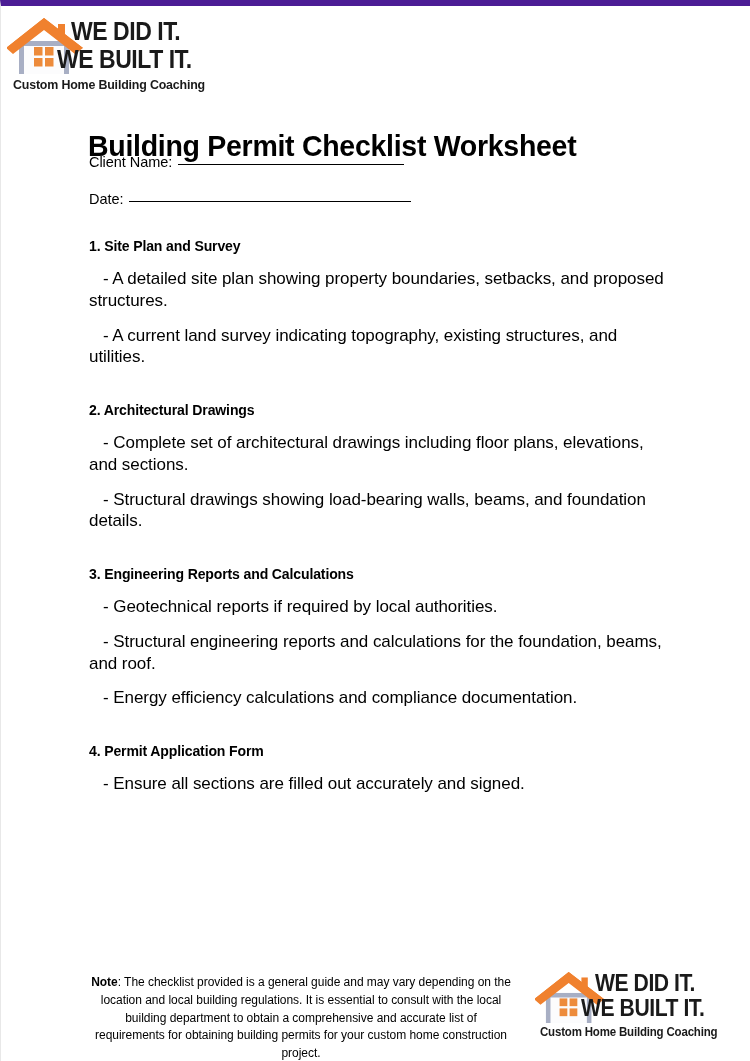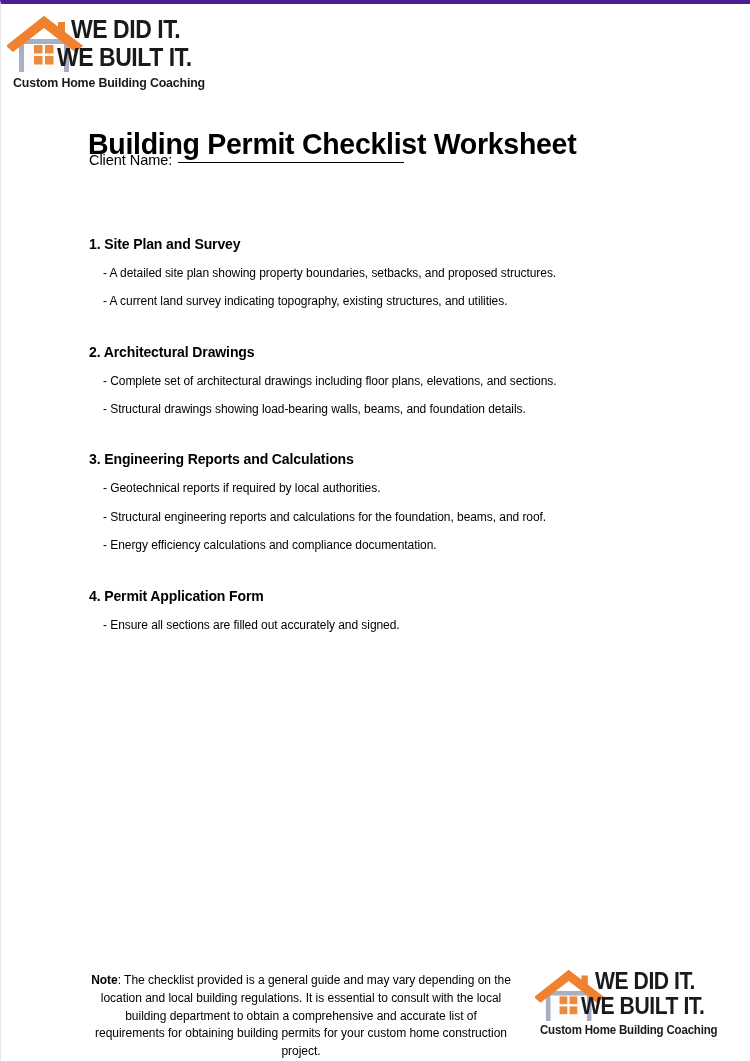--- a/index.html
+++ b/index.html
@@ -14,21 +14,21 @@
     overflow: hidden;
     font-family: "Liberation Sans", sans-serif;
     color: #000000;
   }
 
   .page {
     position: absolute;
     inset: 0;
     background: #ffffff;
     border-left: 1px solid #e8e8e8;
-    border-top: 4px solid #4c1d95;
+    border-top: 6px solid #4c1d95;
     box-sizing: border-box;
   }
 
   
   .logo {
     position: absolute;
     display: block;
   }
   .logo-top {
     left: 6px;
@@ -124,21 +124,21 @@
   .section-heading {
     font-size: 14.5px;
     font-weight: bold;
     letter-spacing: -0.15px;
     margin: 0 0 14px 0;
     transform: scaleX(0.97);
     transform-origin: left center;
   }
 
   .bullet {
-    font-size: 12px;
+    font-size: 17px;
     line-height: 1.28;
     margin: 0 0 13px 0;
     text-indent: 14px;
     letter-spacing: -0.06px;
   }
   .bullet:last-child { margin-bottom: 0; }
 
   
   .note {
     position: absolute;
@@ -179,20 +179,23 @@
         <div class="logo-line logo-line2">WE BUILT IT.</div>
         <div class="logo-line logo-tag">Custom Home Building Coaching</div>
       </div>
     </div>
   </div>
 
   <h1 class="doc-title">Building Permit Checklist Worksheet</h1>
 
   <div class="field-row field-client">
     <span>Client Name:</span><span class="field-rule"></span>
+  </div>
+  <div class="field-row field-date">
+    <span>Date:</span><span class="field-rule"></span>
   </div>
 
   <div class="content">
 
     <div class="section">
       <div class="section-heading">1. Site Plan and Survey</div>
       <p class="bullet">- A detailed site plan showing property boundaries, setbacks, and proposed structures.</p>
       <p class="bullet">- A current land survey indicating topography, existing structures, and utilities.</p>
     </div>
 

